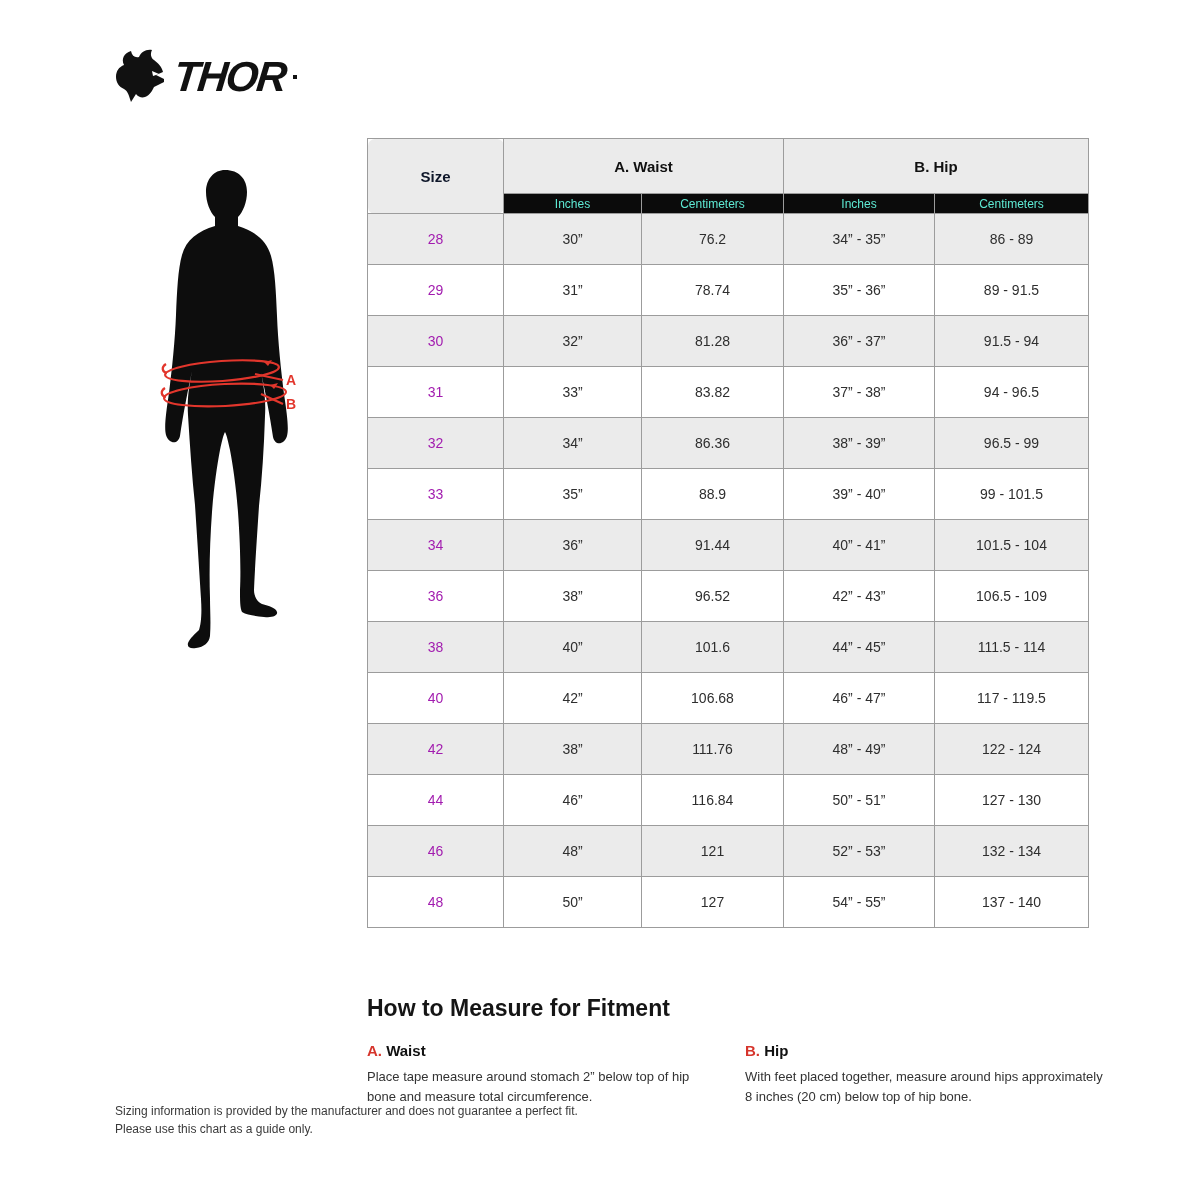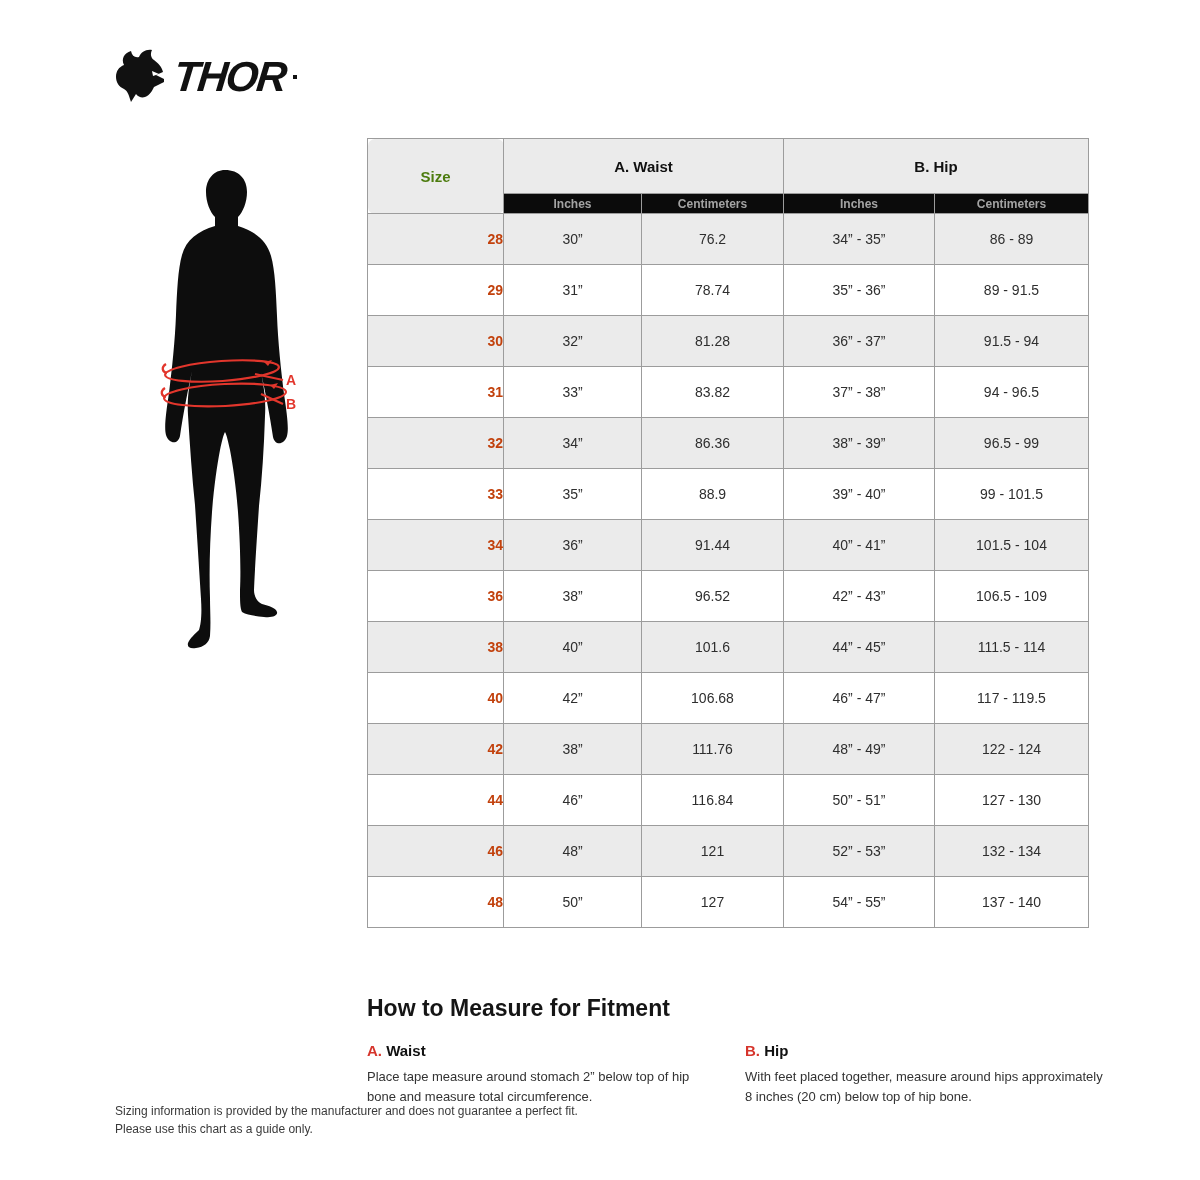--- a/index.html
+++ b/index.html
@@ -23,26 +23,26 @@
   table.size-table { width:721px; border-collapse:collapse; table-layout:fixed; }
   table.size-table col.c-size { width:136px; }
   table.size-table col.c-win  { width:138px; }
   table.size-table col.c-wcm  { width:142px; }
   table.size-table col.c-hin  { width:151px; }
   table.size-table col.c-hcm  { width:154px; }
   table.size-table th, table.size-table td {
     border:1px solid #9c9c9c; text-align:center; vertical-align:middle;
   }
   th.group { height:55px; background:#ebebeb; font-size:15px; font-weight:bold; color:#111; }
-  th.size-head { background:#ebebeb; font-size:15px; font-weight:bold; color:#4d7c0f;border-radius:7px; }
+  th.size-head { background:#ebebeb; font-size:15px; font-weight:bold; color:#0f172a;border-radius:7px; }
   tr.unit-row { height:20px; }
-  th.unit { background:#0b0b0b; color:#a3a3a3; font-size:12px; font-weight:bold;
+  th.unit { background:#0b0b0b; color:#5eead4; font-size:12px; font-weight:normal;
             border-left:2px solid #fff; border-right:2px solid #fff; }
   tbody td { height:51px; font-size:14px; color:#2e2e2e; background:#fff; }
-  tbody td.size-cell { font-weight:bold; color:#c2410c;text-align:right; }
+  tbody td.size-cell { font-weight:normal; color:#a21caf; }
   tbody tr.shade td { background:#ebebeb; }
 
   
   .howto { position:absolute; left:367px; top:995px; width:740px; }
   .howto-title { font-size:23px; font-weight:bold; color:#151515; margin-bottom:20px; }
   .howto-cols { display:flex; }
   .howto-col-a { width:378px; flex:0 0 378px; }
   .howto-col-b { flex:1; }
   .howto h3 { font-size:15px; font-weight:bold; color:#111; margin-bottom:8px; }
   .howto h3 .letter { color:#d6352c; }

